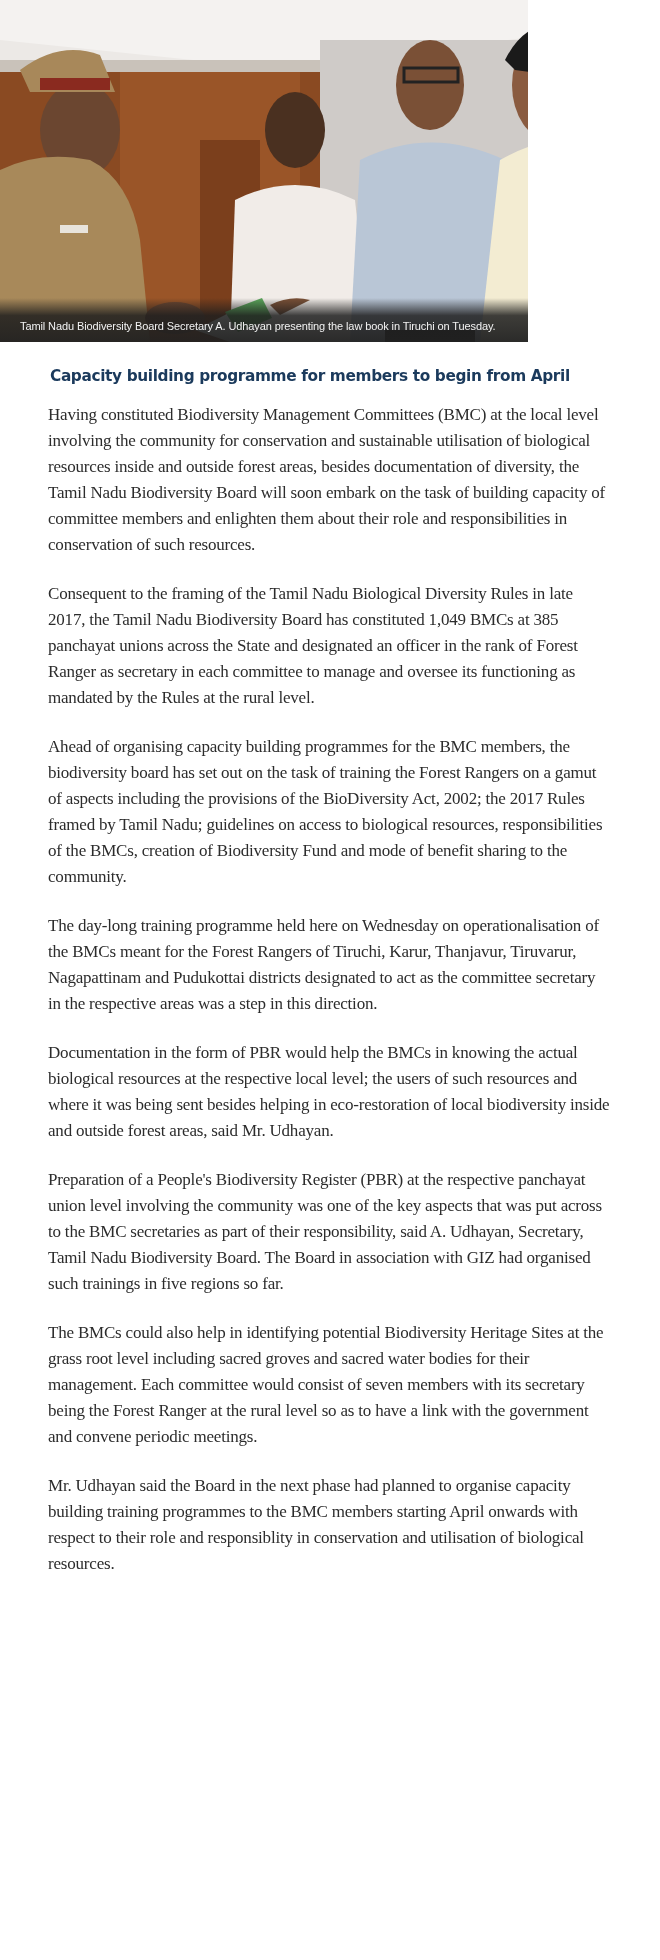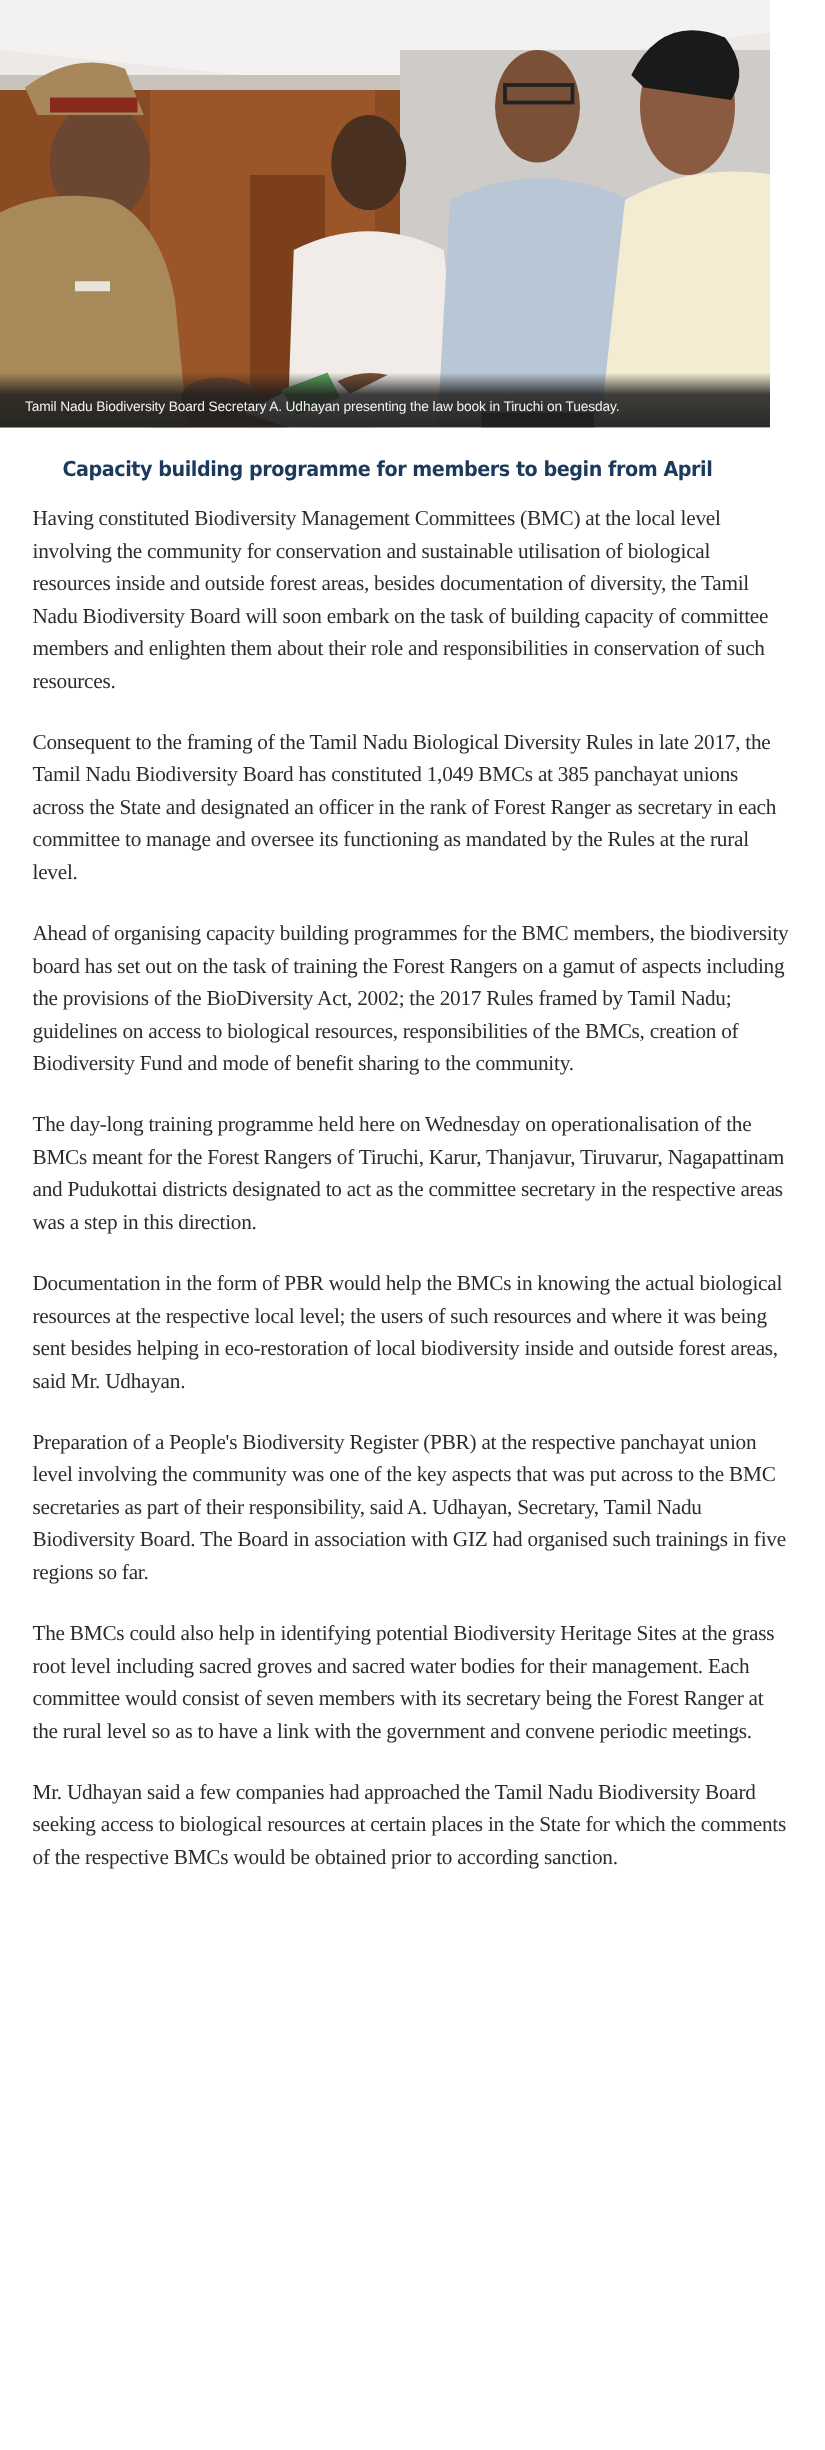--- a/index.html
+++ b/index.html
@@ -1,20 +1,20 @@
 <!DOCTYPE html>
 <html><head>
 <meta charset="utf-8">
 <style>
   html, body { margin: 0; padding: 0; background: #ffffff; }
   body { width: 660px; height: 1960px; overflow: hidden; position: relative; }
 
   .hero {
     position: relative;
-    width: 616px;
+    width: 528px;
     height: 342px;
     overflow: hidden;
     background: #cfc6bd;
   }
   .hero svg { position: absolute; left: 0; top: 0; display: block; }
   .caption-band {
     position: absolute;
     left: 0; right: 0; bottom: 0;
     height: 44px;
     background: linear-gradient(to bottom, rgba(30,30,30,0.0) 0%, rgba(30,30,30,0.85) 40%, rgba(32,32,32,0.95) 100%);
@@ -37,21 +37,21 @@
     font-size: 16.5px;
     color: #1b3a5c;
     letter-spacing: -0.4px;
     line-height: 24px;
     transform: scaleX(0.93);
     transform-origin: left center;
     white-space: nowrap;
   }
 
   .article {
-    padding: 0 26px;
+    padding: 0 48px;
     margin-top: 14px;
   }
   .article p {
     margin: 0 0 23px 0;
     font-family: "Liberation Serif", serif;
     font-size: 17px;
     line-height: 26px;
     color: #2c2c2c;
     letter-spacing: -0.2px;
   }
@@ -113,14 +113,14 @@
 <h1 class="headline">Capacity building programme for members to begin from April</h1>
 
 <div class="article">
   <p>Having constituted Biodiversity Management Committees (BMC) at the local level involving the community for conservation and sustainable utilisation of biological resources inside and outside forest areas, besides documentation of diversity, the Tamil Nadu Biodiversity Board will soon embark on the task of building capacity of committee members and enlighten them about their role and responsibilities in conservation of such resources.</p>
   <p>Consequent to the framing of the Tamil Nadu Biological Diversity Rules in late 2017, the Tamil Nadu Biodiversity Board has constituted 1,049 BMCs at 385 panchayat unions across the State and designated an officer in the rank of Forest Ranger as secretary in each committee to manage and oversee its functioning as mandated by the Rules at the rural level.</p>
   <p>Ahead of organising capacity building programmes for the BMC members, the biodiversity board has set out on the task of training the Forest Rangers on a gamut of aspects including the provisions of the BioDiversity Act, 2002; the 2017 Rules framed by Tamil Nadu; guidelines on access to biological resources, responsibilities of the BMCs, creation of Biodiversity Fund and mode of benefit sharing to the community.</p>
   <p>The day-long training programme held here on Wednesday on operationalisation of the BMCs meant for the Forest Rangers of Tiruchi, Karur, Thanjavur, Tiruvarur, Nagapattinam and Pudukottai districts designated to act as the committee secretary in the respective areas was a step in this direction.</p>
   <p>Documentation in the form of PBR would help the BMCs in knowing the actual biological resources at the respective local level; the users of such resources and where it was being sent besides helping in eco-restoration of local biodiversity inside and outside forest areas, said Mr. Udhayan.</p>
   <p>Preparation of a People's Biodiversity Register (PBR) at the respective panchayat union level involving the community was one of the key aspects that was put across to the BMC secretaries as part of their responsibility, said A. Udhayan, Secretary, Tamil Nadu Biodiversity Board. The Board in association with GIZ had organised such trainings in five regions so far.</p>
   <p>The BMCs could also help in identifying potential Biodiversity Heritage Sites at the grass root level including sacred groves and sacred water bodies for their management. Each committee would consist of seven members with its secretary being the Forest Ranger at the rural level so as to have a link with the government and convene periodic meetings.</p>
-  <p>Mr. Udhayan said a few companies had approached the Tamil Nadu Biodiversity Board seeking access to biological resources at certain places in the State for which the comments of the respective BMCs would be obtained prior to according sanction.</p>
+  <p>Mr. Udhayan said the Board in the next phase had planned to organise capacity building training programmes to the BMC members starting April onwards with respect to their role and responsiblity in conservation and utilisation of biological resources.</p>
 </div>
 
 </body></html>

